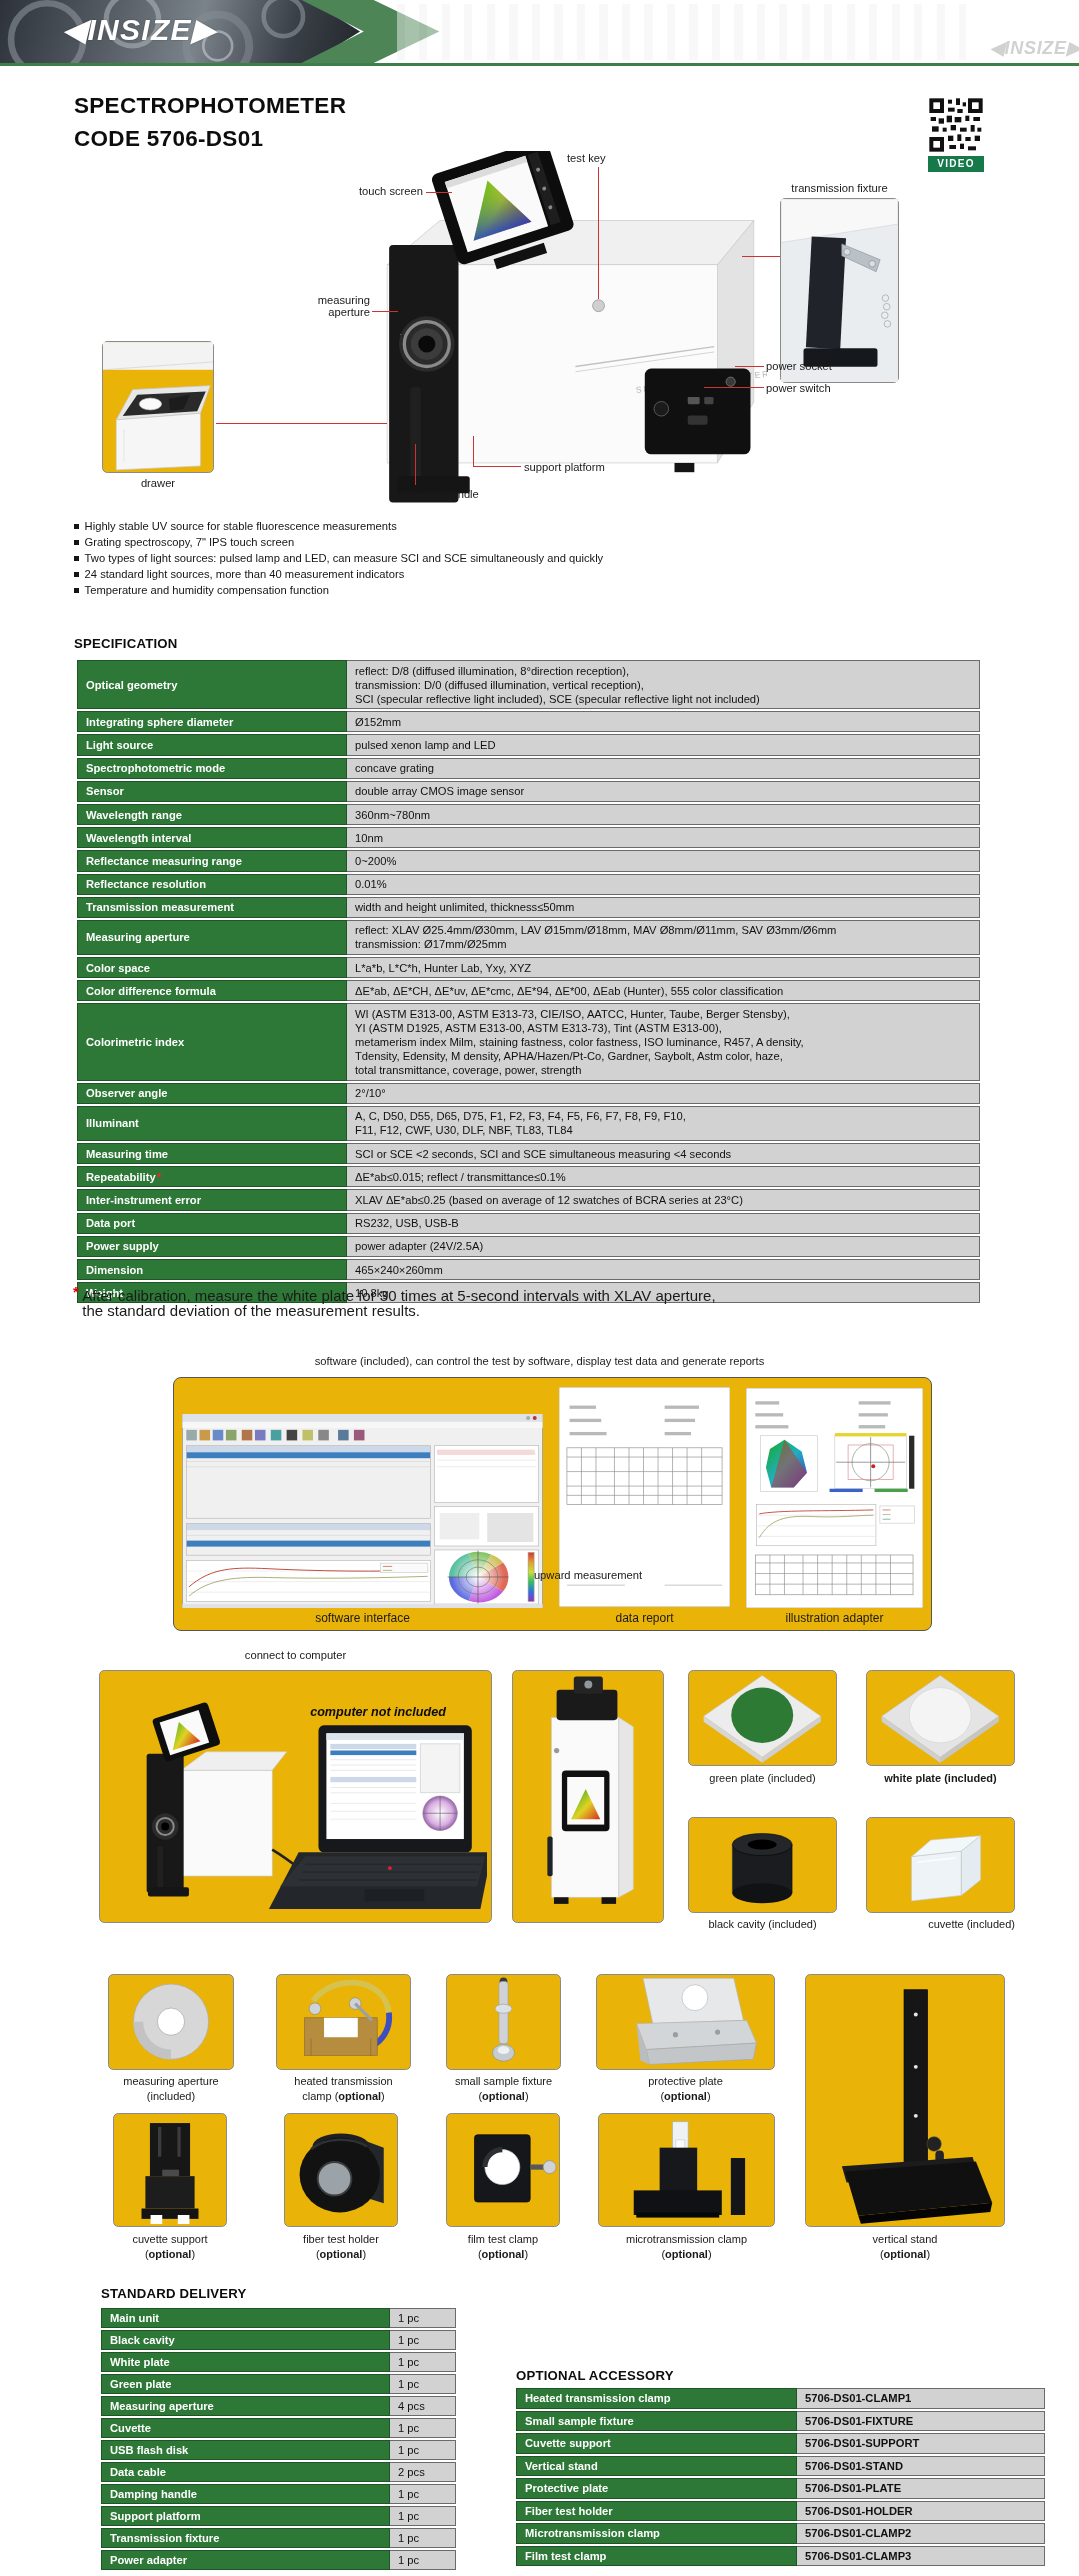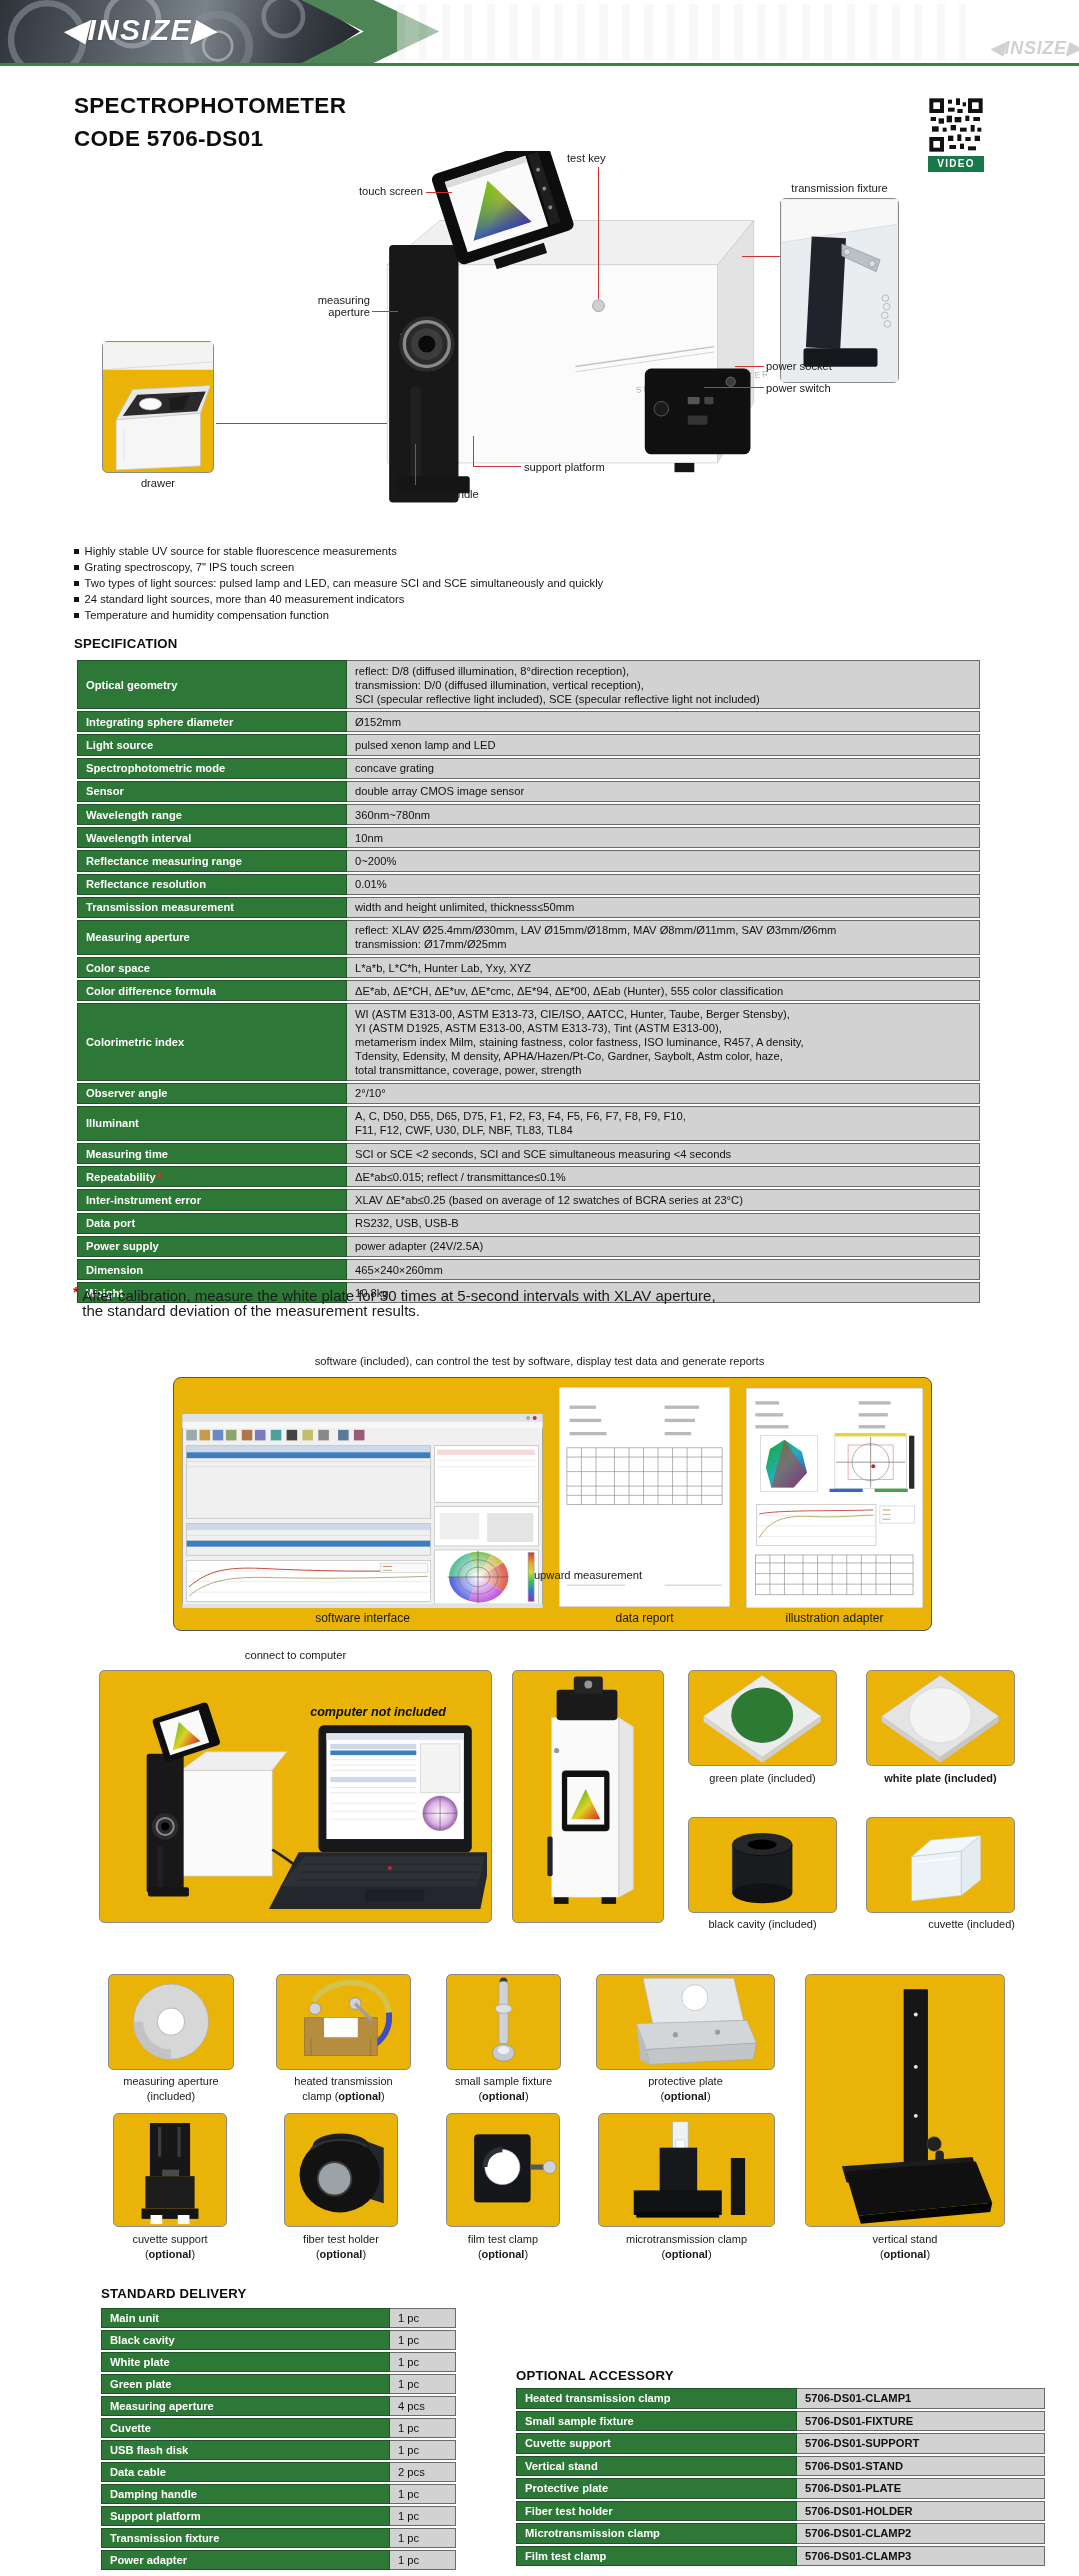--- a/index.html
+++ b/index.html
@@ -231,21 +231,21 @@
   <div class="abs lbl" style="left:102px;top:477px;width:112px;text-align:center;">drawer</div>
   <div class="abs leader" style="left:216px;top:423px;width:171px;height:0.7px;"></div>
 
   <div class="abs lbl" style="left:376px;top:488px;width:126px;text-align:center;">damping handle</div>
   <div class="abs leader" style="left:415px;top:444px;width:0.7px;height:41px;"></div>
 
   <div class="abs lbl" style="left:524px;top:461px;">support platform</div>
   <div class="abs leader" style="left:473px;top:466px;width:48px;height:0.7px;"></div>
   <div class="abs leader" style="left:473px;top:436px;width:0.7px;height:30px;"></div>
 
-  <ul class="abs features" style="left:74px;top:543px;">
+  <ul class="abs features" style="left:74px;top:518px;">
 
       <li><span class="sq"></span><span>Highly stable UV source for stable fluorescence measurements</span></li>
 
       <li><span class="sq"></span><span>Grating spectroscopy, 7" IPS touch screen</span></li>
 
       <li><span class="sq"></span><span>Two types of light sources: pulsed lamp and LED, can measure SCI and SCE simultaneously and quickly</span></li>
 
       <li><span class="sq"></span><span>24 standard light sources, more than 40 measurement indicators</span></li>
 
       <li><span class="sq"></span><span>Temperature and humidity compensation function</span></li>

